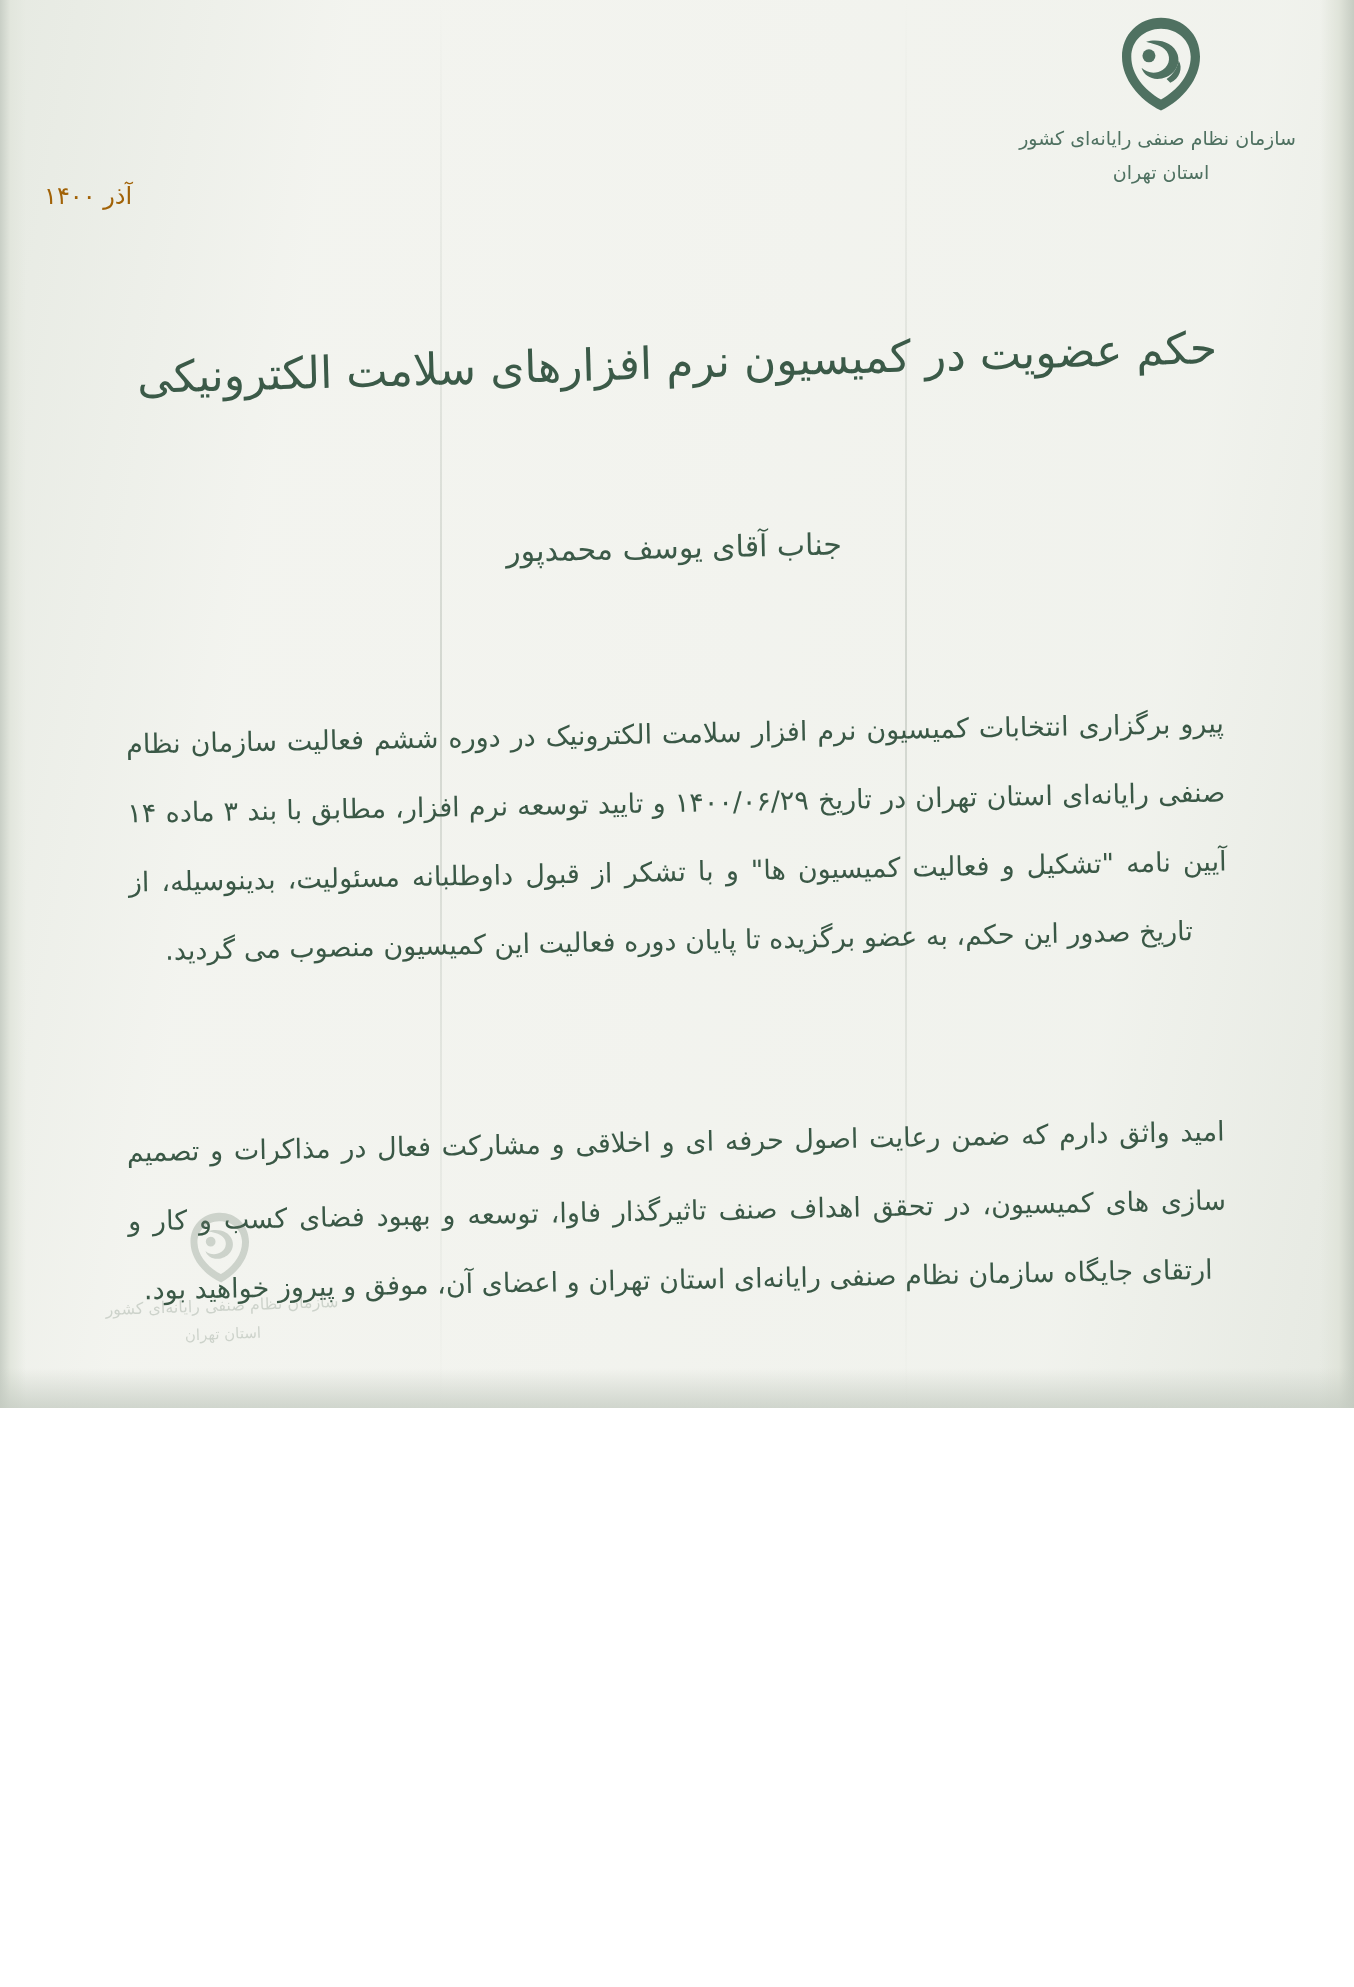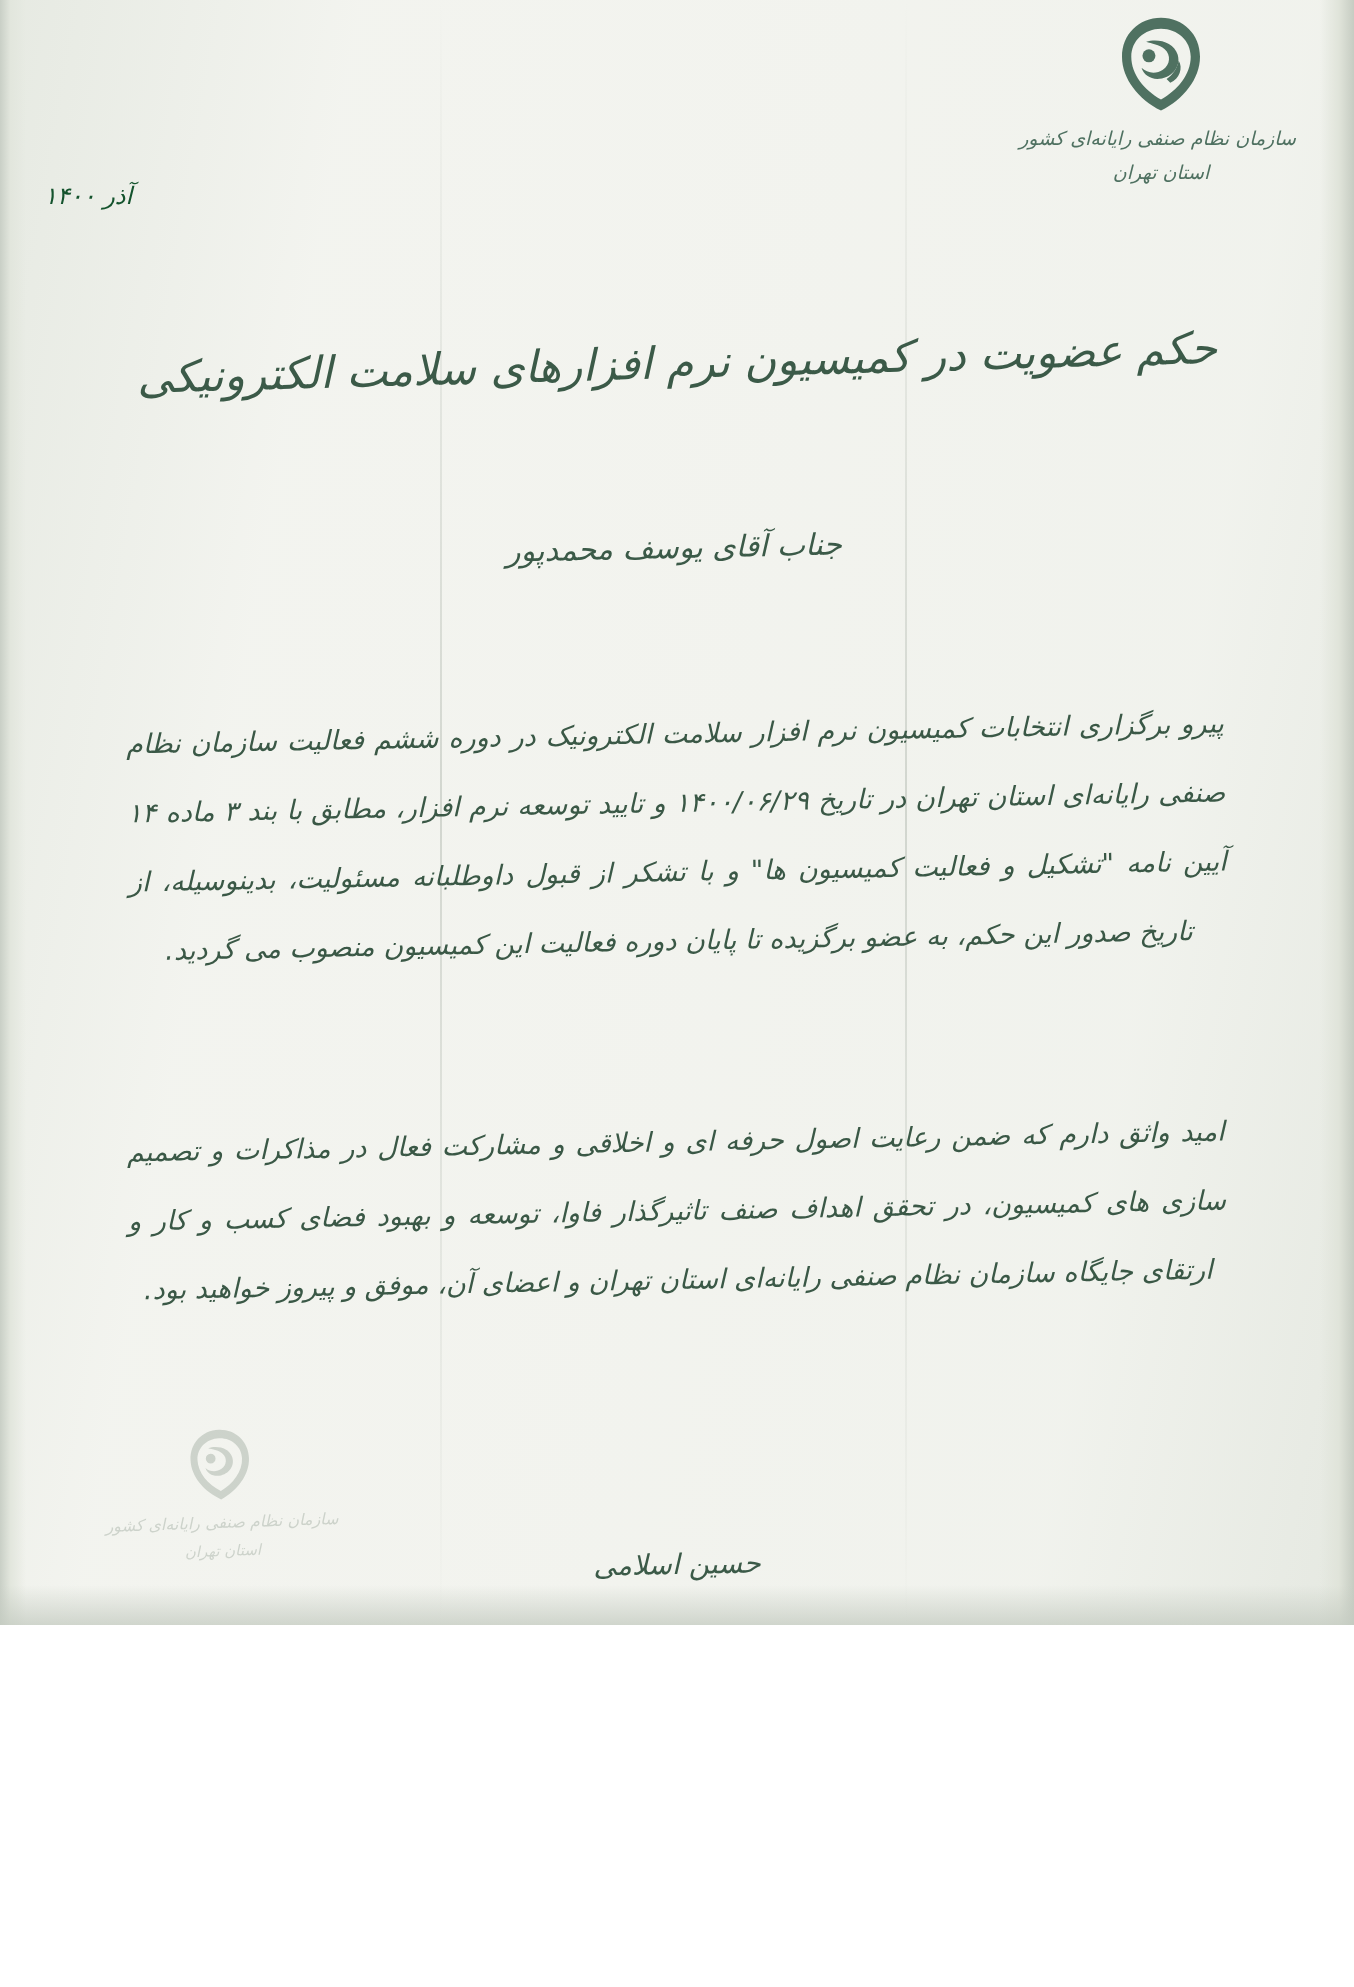--- a/index.html
+++ b/index.html
@@ -6,25 +6,24 @@
     margin: 0;
     padding: 0;
     background: #ffffff;
   }
   body {
     font-family: "DejaVu Sans", sans-serif;
   }
   .page {
     position: relative;
     width: 1354px;
-    height: 1625px;
+    height: 1408px;
     margin: 0 auto;
     background: #f2f3ee;
     overflow: hidden;
-    font-style: italic;
   }
   
   .paper-tint {
     position: absolute;
     inset: 0;
     background:
       linear-gradient(100deg, rgba(228,232,224,0.85) 0%, rgba(245,246,242,0.25) 22%, rgba(250,250,247,0.05) 45%, rgba(238,241,235,0.35) 80%, rgba(226,230,222,0.8) 100%);
     pointer-events: none;
   }
   .paper-edge-left {
@@ -78,21 +77,21 @@
     color: #4f7161;
     margin-top: 4px;
     letter-spacing: 4px;
   }
 
   .date-stamp {
     position: absolute;
     top: 182px;
     left: 44px;
     font-size: 24px;
-    color: #14532d;
+    color: #a16207;
     letter-spacing: 1px;
   }
 
   
   .doc-title {
     position: absolute;
     top: 330px;
     right: 0;
     left: 0;
     text-align: center;

